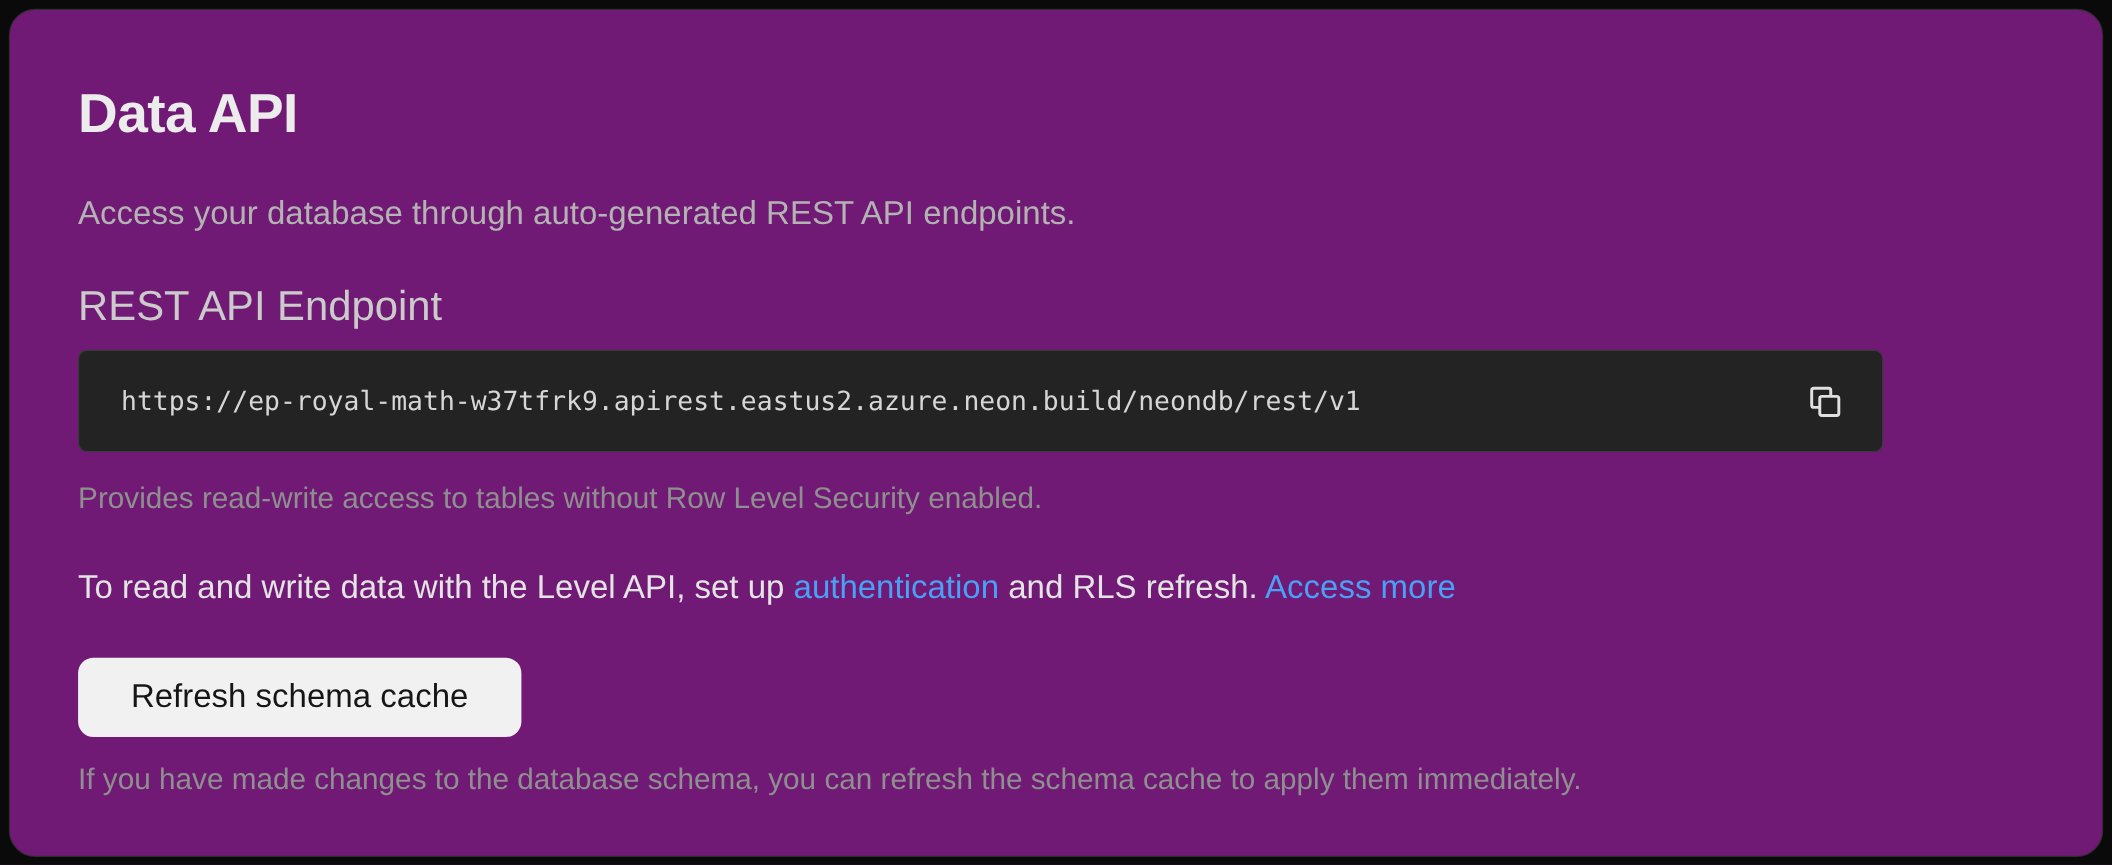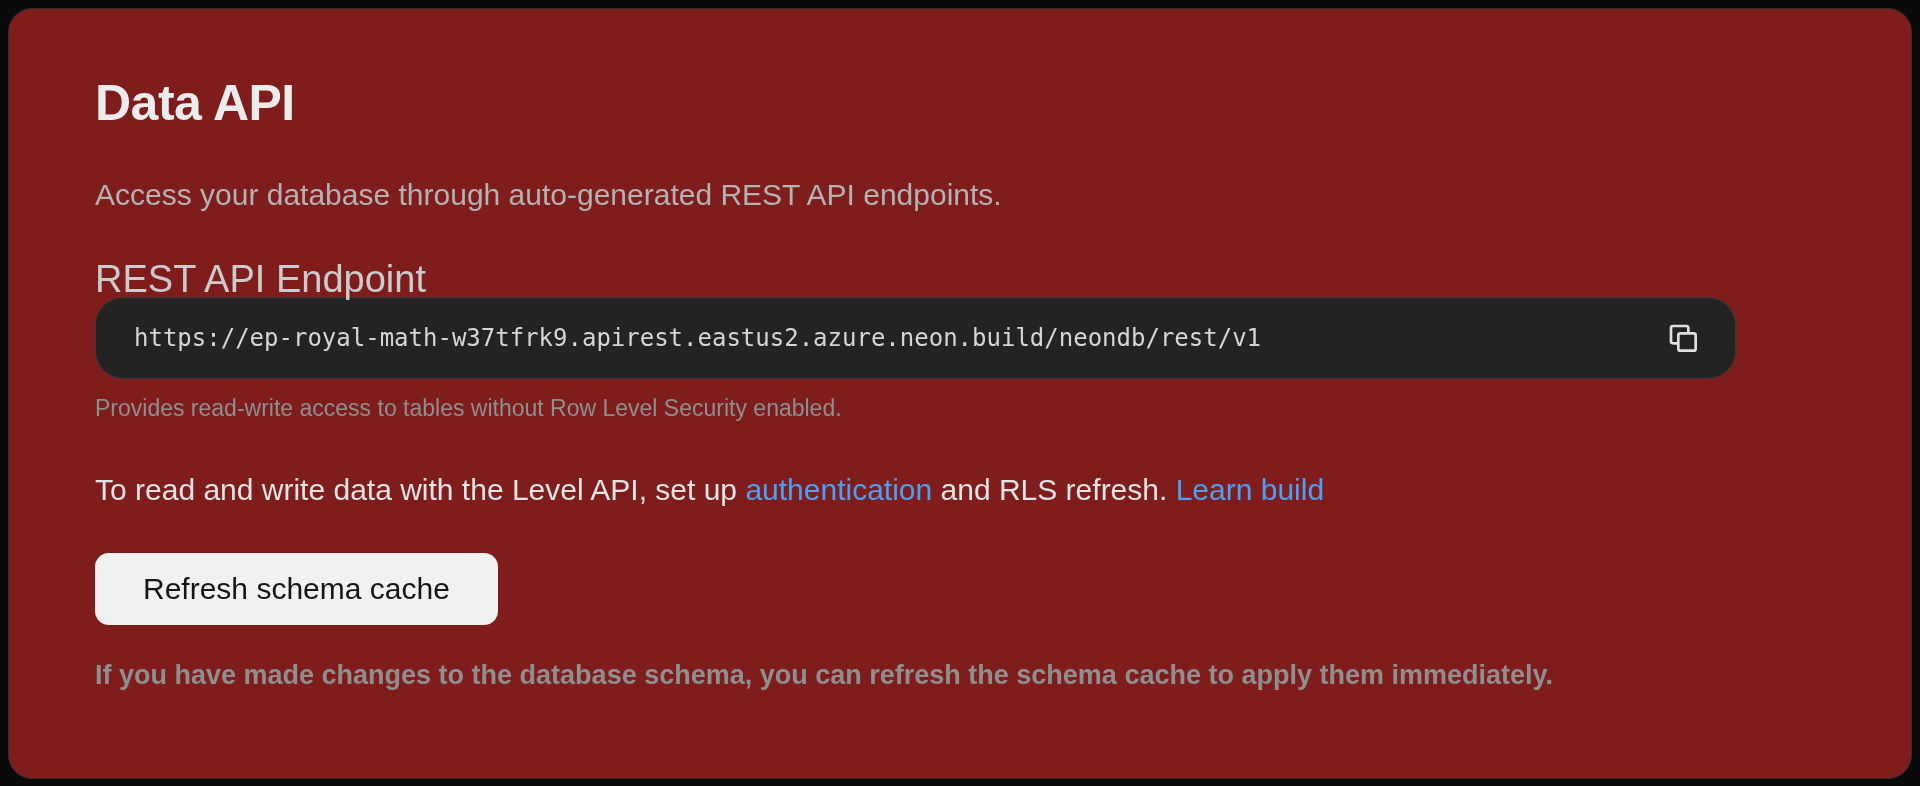--- a/index.html
+++ b/index.html
@@ -9,24 +9,24 @@
     background: #0a0a0a;
     font-family: "Liberation Sans", sans-serif;
     overflow: hidden;
   }
   .card {
     position: absolute;
     left: 8px;
     top: 8px;
     width: 1904px;
     height: 771px;
-    background: #7f1d1d;
+    background: #701a75;
     border: 1px solid #2e2e2e;
     border-radius: 24px;
-    padding: 0 86px;
+    padding: 0 62px;
   }
   .page-title {
     margin-top: 64px;
     font-size: 50px;
     line-height: 60px;
     font-weight: 700;
     letter-spacing: -0.5px;
     color: #ececec;
   }
   .page-description {
@@ -37,25 +37,26 @@
     color: #b3b3b3;
   }
   .field-label {
     margin-top: 47px;
     font-size: 38px;
     line-height: 36px;
     font-weight: 400;
     color: #cbcbcb;
   }
   .endpoint-box {
+    margin-top: 21px;
     width: 1641px;
-    height: 82px;
+    height: 93px;
     background: #232323;
     border: 1px solid #3a3a3a;
-    border-radius: 28px;
+    border-radius: 8px;
     display: flex;
     align-items: center;
     padding: 0 30px 0 38px;
   }
   .endpoint-url {
     font-family: "DejaVu Sans Mono", monospace;
     font-size: 24px;
     color: #d6d6d6;
     white-space: nowrap;
     flex: 1;
@@ -68,22 +69,22 @@
     align-items: center;
     justify-content: center;
     background: transparent;
     border: none;
     border-radius: 8px;
     cursor: pointer;
     flex: none;
   }
   .copy-btn svg { display: block; }
   .field-helper {
-    margin-top: 12px;
-    font-size: 23px;
+    margin-top: 25px;
+    font-size: 27px;
     line-height: 34px;
     font-weight: 400;
     color: #8f8f8f;
   }
   .rls-note {
     margin-top: 46px;
     font-size: 30px;
     line-height: 38px;
     font-weight: 400;
     color: #e4e4e4;
@@ -103,24 +104,24 @@
     font-family: "Liberation Sans", sans-serif;
     font-size: 30px;
     font-weight: 500;
     line-height: 70px;
     border: none;
     border-radius: 14px;
     cursor: pointer;
     text-align: center;
   }
   .bottom-helper {
-    margin-top: 33px;
+    margin-top: 21px;
     font-size: 27px;
     line-height: 34px;
-    font-weight: 700;
+    font-weight: 400;
     color: #8f8f8f;
   }
 </style>
 </head>
 <body>
 
 <div class="card">
 
   <h1 class="page-title">Data API</h1>
 
@@ -135,19 +136,19 @@
         <svg width="32" height="32" viewBox="0 0 24 24" fill="none" stroke="#e0e0e0" stroke-width="2" stroke-linejoin="round" stroke-linecap="round">
           <rect x="3" y="3" width="13" height="13" rx="1.5"></rect>
           <rect x="8.5" y="8.5" width="13" height="13" rx="1.5" fill="#232323"></rect>
         </svg>
       </span>
     </button>
   </div>
 
   <p class="field-helper">Provides read-write access to tables without Row Level Security enabled.</p>
 
-  <p class="rls-note"><span>To read and write data with the Level API, set up </span><a>authentication</a><span> and RLS refresh. </span><a>Learn build</a></p>
+  <p class="rls-note"><span>To read and write data with the Level API, set up </span><a>authentication</a><span> and RLS refresh. </span><a>Access more</a></p>
 
   <button class="refresh-btn">Refresh schema cache</button>
 
   <p class="bottom-helper">If you have made changes to the database schema, you can refresh the schema cache to apply them immediately.</p>
 
 </div>
 
 </body></html>

